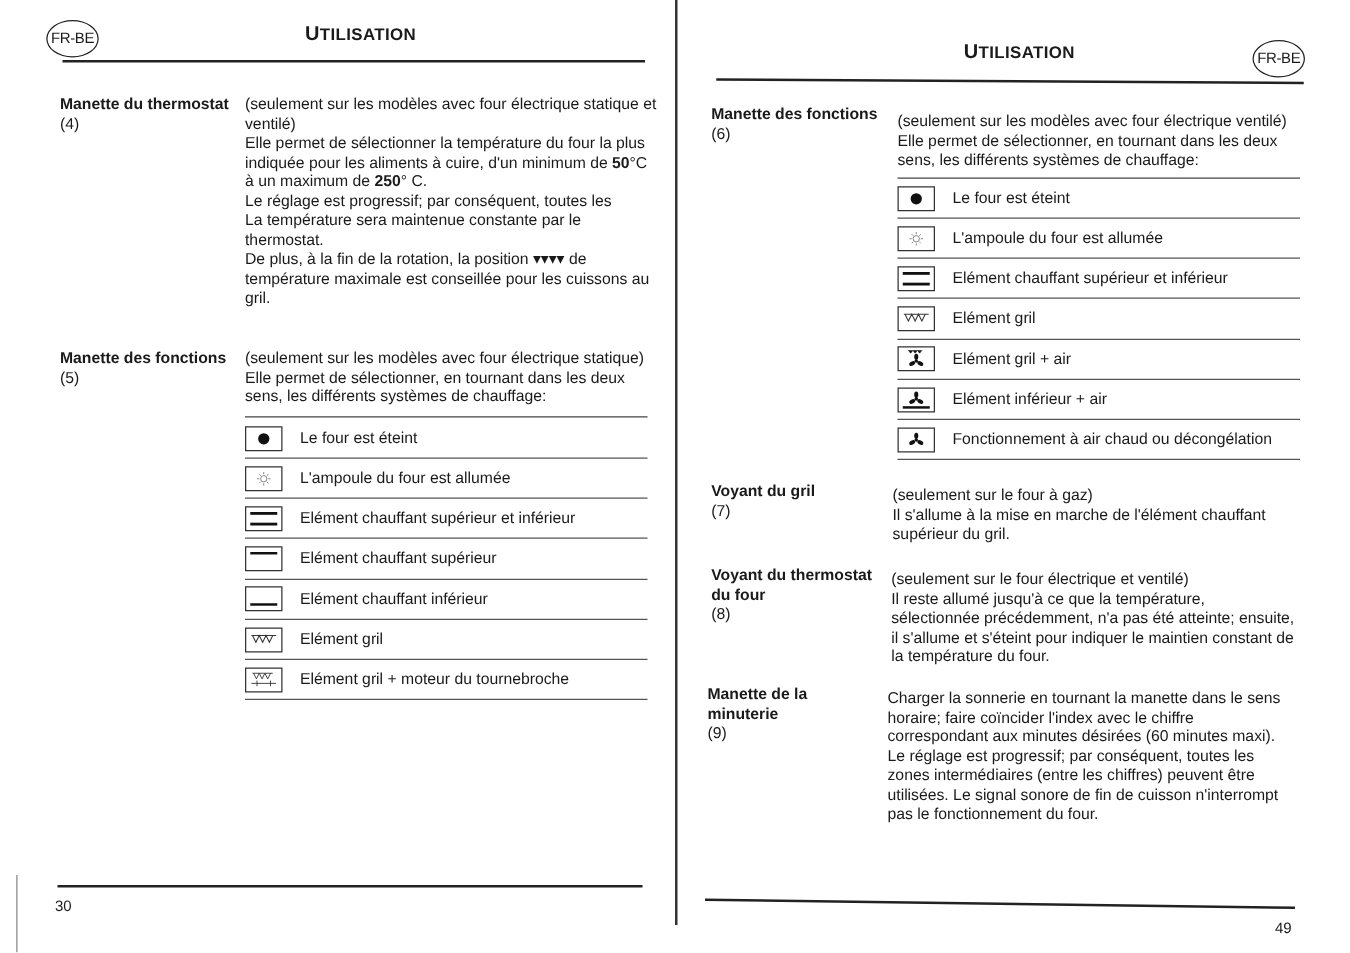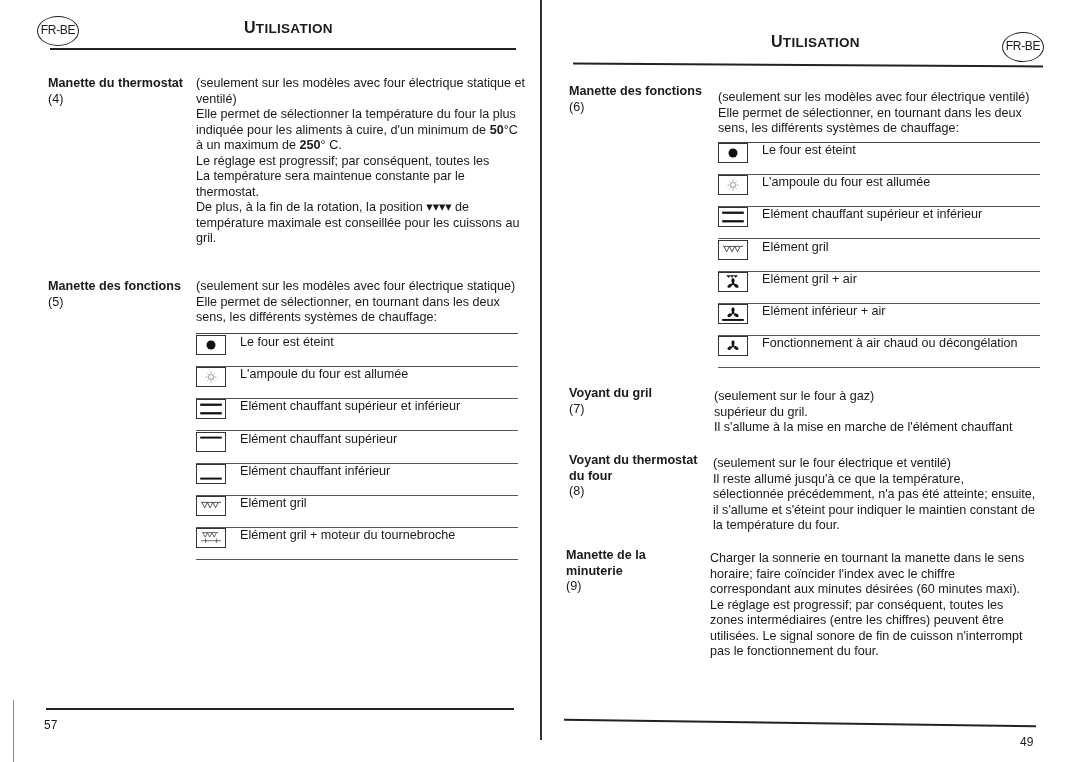--- a/index.html
+++ b/index.html
@@ -8,21 +8,21 @@
   .badge { position:absolute; width:40px; height:28px; border:1.2px solid #222; border-radius:50%;
            font-weight:normal; font-size:12px; display:flex; align-items:center; justify-content:center; letter-spacing:-0.3px; }
   .title { position:absolute; font-weight:bold; font-size:13.5px; letter-spacing:0.3px; }
   .title .cap { font-size:16px; }
   .rule { position:absolute; height:2px; background:#222; }
   .thin { position:absolute; height:1px; background:#444; }
   .label { position:absolute; font-weight:bold; font-size:12.6px; }
   .label .num { font-weight:normal; display:block; }
   .body { position:absolute; }
   .body p { margin:0; }
-  .row { position:absolute; height:31px; display:flex; align-items:flex-start; border-bottom:1.2px solid #555; }
+  .row { position:absolute; height:31px; display:flex; align-items:center; border-bottom:1.2px solid #555; }
   .icon { width:30px; height:20px; border:1px solid #333; box-sizing:border-box; margin-right:14px; position:relative; flex-shrink:0; }
   .icon svg { position:absolute; left:0; top:0; width:100%; height:100%; }
   .rowtext { font-size:12.6px; }
   .vline { position:absolute; width:1.5px; background:#333; }
   .pagenum { position:absolute; font-size:12px; }
 </style>
 </head>
 <body>
 
 <div>
@@ -130,21 +130,21 @@
             <line x1="4" y1="13" x2="26" y2="13" stroke="#333" stroke-width="0.8"></line>
             <line x1="9" y1="10.5" x2="9" y2="15.5" stroke="#333" stroke-width="0.8"></line>
             <line x1="21" y1="10.5" x2="21" y2="15.5" stroke="#333" stroke-width="0.8"></line>
           </svg>
         </span>
         <span class="rowtext">Elément gril + moteur du tournebroche</span>
       </div>
     </div>
 
   <div class="rule" style="left:46px;top:708px;width:468px;height:1.5px;"></div>
-  <div class="pagenum" style="left:44px;top:718px;">57</div>
+  <div class="pagenum" style="left:44px;top:718px;">30</div>
 </div>
 
 <div class="vline" style="left:540px;top:0;height:740px;"></div>
 <div class="vline" style="left:13px;top:700px;height:62px;width:1px;background:#888;"></div>
 
 <div>
   <div class="title" style="left:771px;top:34px;">
     <span class="cap">U</span><span>TILISATION</span>
   </div>
   <div class="badge" style="left:1002px;top:32px;">FR-BE</div>
@@ -248,22 +248,22 @@
         <span class="rowtext">Fonctionnement à air chaud ou décongélation</span>
       </div>
     </div>
 
   <div class="label" style="left:569px;top:386px;">
     <span>Voyant du gril</span>
     <span class="num">(7)</span>
   </div>
   <div class="body" id="rb1" style="left:714px;top:389px;">
       <p>(seulement sur le four à gaz)</p>
+      <p>Il s'allume à la mise en marche de l'élément chauffant</p>
       <p>supérieur du gril.</p>
-      <p>Il s'allume à la mise en marche de l'élément chauffant</p>
     </div>
 
   <div class="label" style="left:569px;top:453px;">
     <span style="display:block">Voyant du thermostat</span>
     <span style="display:block">du four</span>
     <span class="num">(8)</span>
   </div>
   <div class="body" id="rb2" style="left:713px;top:456px;">
       <p>(seulement sur le four électrique et ventilé)</p>
       <p>Il reste allumé jusqu'à ce que la température,</p>

